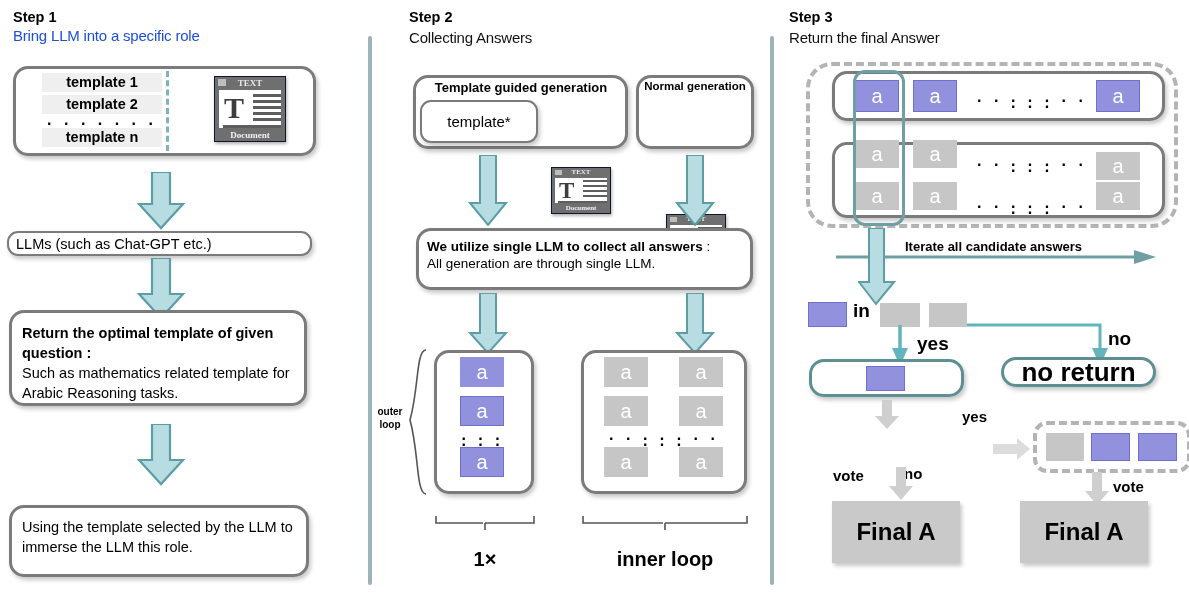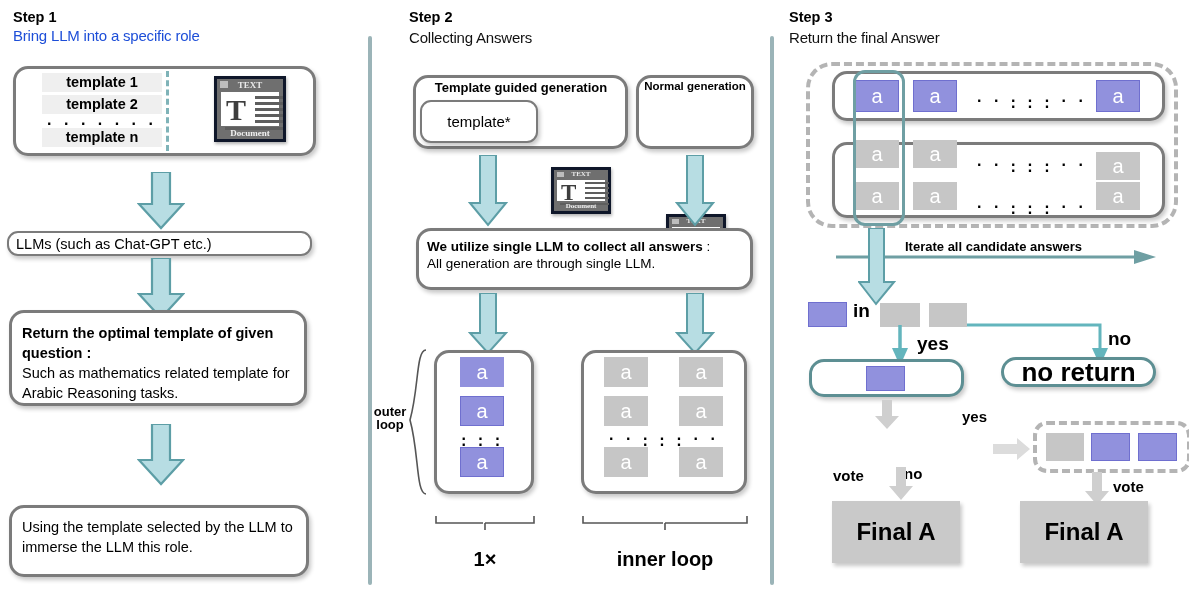--- a/index.html
+++ b/index.html
@@ -26,21 +26,21 @@
 
   
   .tmpl{background:#efefef;font-weight:bold;font-size:14.5px;
         text-align:center;color:#000;}
   .dots{letter-spacing:4px;font-weight:bold;font-size:16px;color:#000;
         text-align:center;line-height:6px;}
   .vdash{border-left:3px dashed #7fb3b8;}
 
   
   .doc{position:relative;background:#6f6f6f;box-sizing:border-box;
-       border:3px solid #0f172a;box-shadow:1px 2px 3px rgba(0,0,0,.3);}
+       border:1px solid #0f172a;box-shadow:1px 2px 3px rgba(0,0,0,.3);}
   .doc .hdr{position:absolute;left:0;right:0;top:0;color:#e9e9e9;
        font-family:"Liberation Serif","DejaVu Serif",serif;
        font-weight:bold;text-align:center;}
   .doc .ftr{position:absolute;left:0;right:0;bottom:0;color:#f2f2f2;
        font-family:"Liberation Serif","DejaVu Serif",serif;
        font-weight:bold;text-align:center;}
   .doc .page{position:absolute;background:#fff;}
   .doc .bigT{position:absolute;font-family:"Liberation Serif","DejaVu Serif",serif;
        font-weight:bold;color:#3d3d3d;line-height:1;}
   .doc .ln{position:absolute;background:#5e5e5e;}
@@ -63,21 +63,21 @@
   .chip{display:flex;align-items:center;justify-content:center;
         color:#fff;font-size:20px;font-weight:400;
         font-family:"Liberation Sans","DejaVu Sans",sans-serif;
         box-sizing:border-box;}
   .chip.purple{background:#9191dd;border:1px solid #6f6fcf;}
   .chip.purple.nb{border:none;}
   .chip.gray{background:#c6c6c6;}
 
   
   .lbl{font-weight:bold;font-size:13px;color:#000;}
-  .lbl.sm{font-size:13px;}
+  .lbl.sm{font-size:10px;}
   .big{font-weight:bold;font-size:20px;}
 
   
   .dgroup{border:4px dashed #b4b4b4;border-radius:26px;box-sizing:border-box;}
   .dgroup.sm{border-width:4px;border-radius:14px;}
 
   
   .tealsel{border:3px solid #6f9fa3;border-radius:12px;box-sizing:border-box;}
 
   

